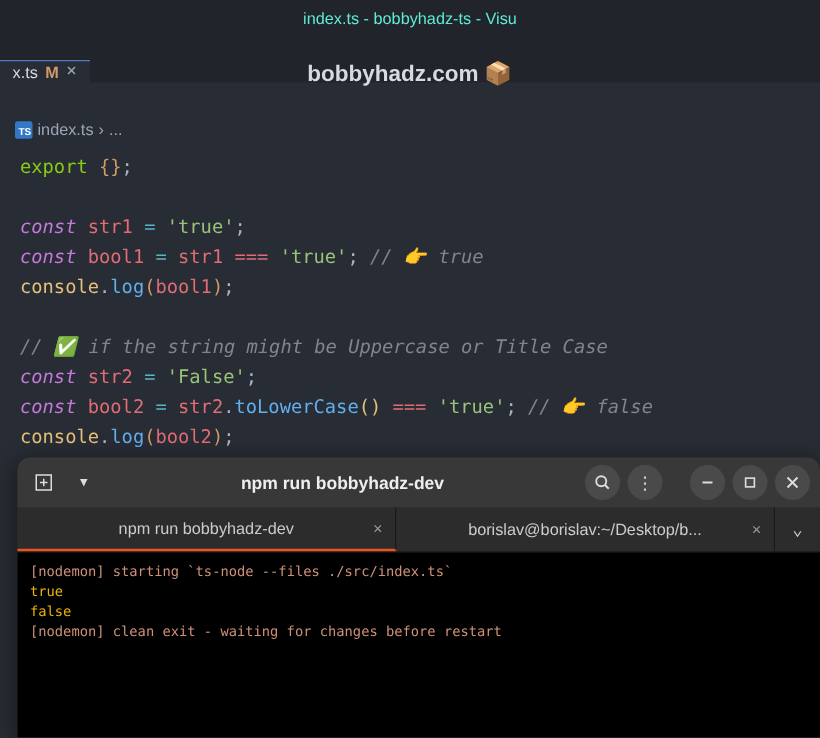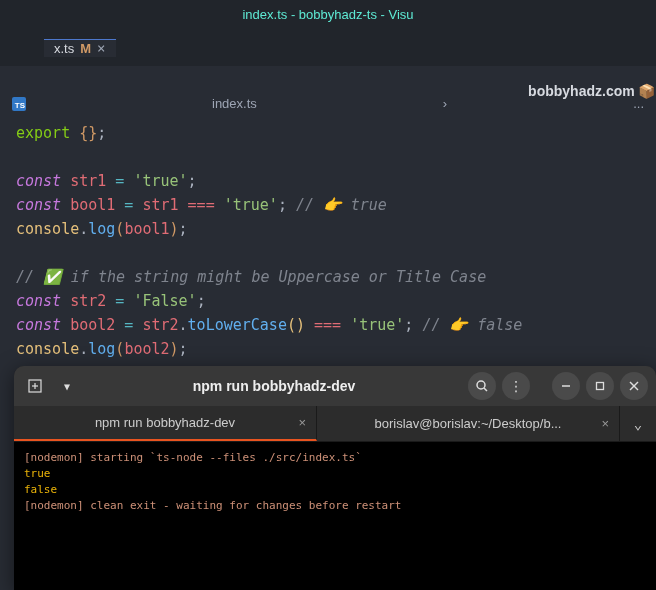--- a/index.html
+++ b/index.html
@@ -19,22 +19,21 @@
   color: #5eead4;
   font-family: Liberation Sans, sans-serif;
   font-size: 13px;
   text-align: center;
   line-height: 30px;
 }
 .tabbar {
   height: 36px;
   background: #21252b;
   display: flex;
-  align-items: center;
-  padding-left: 44px;
+  align-items: flex-end;
 }
 .tab {
   display: flex;
   align-items: center;
   padding: 0 10px;
   gap: 6px;
   background: #282c34;
   border-bottom: 1px solid #282c34;
   position: relative;
 }
@@ -51,38 +50,36 @@
   border-top: 1px solid #4d78cc;
 }
 .tab-name { color: #d7dae0; font-family: -apple-system, 'Segoe UI', sans-serif; font-size: 13px; }
 .tab-mod { color: #d19a66; font-weight: bold; font-family: -apple-system, sans-serif; font-size: 13px; }
 .tab-close { color: #9da5b4; cursor: pointer; font-size: 14px; }
 .watermark {
   position: absolute;
   top: 48px;
   left: 0;
   right: 0;
-  text-align: right;
-  font-family: -apple-system, 'Segoe UI', sans-serif;
-  font-size: 14px;
+  text-align: center;
+  font-family: -apple-system, 'Segoe UI', sans-serif;
+  font-size: 18px;
   font-weight: 600;
   color: #d7dae0;
   z-index: 5;
-  margin-top: 35px;
 }
 .breadcrumb {
   padding: 6px 12px;
   font-family: -apple-system, 'Segoe UI', sans-serif;
   font-size: 13px;
   color: #9da5b4;
   display: flex;
   align-items: center;
   gap: 4px;
   margin-top: 24px;
-  justify-content: space-between;
 }
 .ts-icon {
   width: 14px;
   height: 14px;
   background: #3178c6;
   color: #fff;
   font-size: 8px;
   font-weight: bold;
   display: inline-flex;
   align-items: flex-end;

